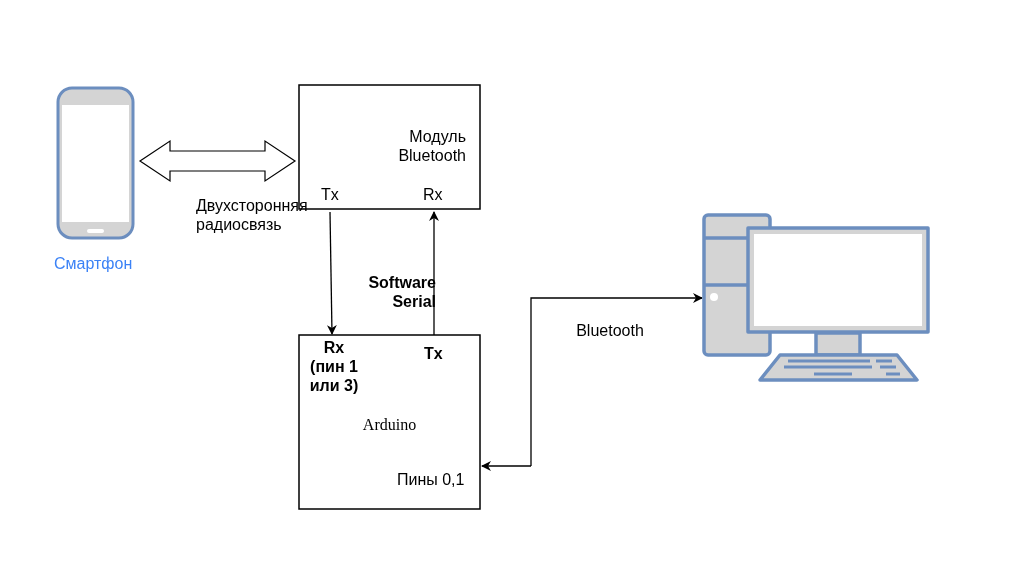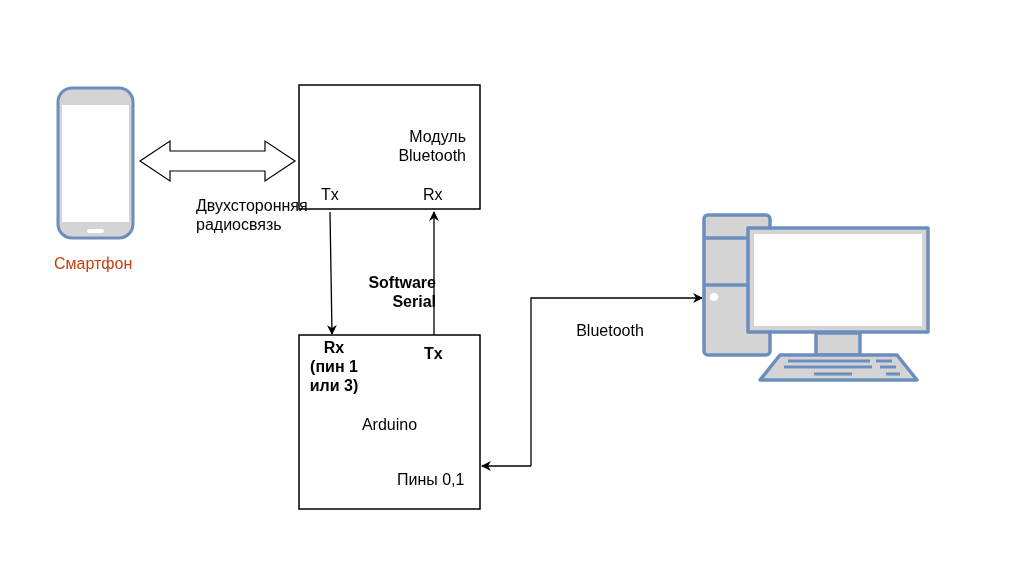--- a/index.html
+++ b/index.html
@@ -1,21 +1,21 @@
 <!DOCTYPE html>
 <html><head>
   <meta charset="utf-8">
   <style>
     html, body { margin: 0; padding: 0; background: #ffffff; }
     body { width: 1031px; height: 564px; position: relative; overflow: hidden;
            font-family: "Liberation Sans", sans-serif; color: #000; }
     svg.canvas { position: absolute; left: 0; top: 0; }
     .lbl { position: absolute; font-size: 16px; line-height: 19px; white-space: nowrap; text-align: center; }
     .bold { font-weight: bold; }
-    .blue { color: #c2410c; }
+    .blue { color: #3b82f6; }
   </style>
 </head>
 <body>
 
 <svg class="canvas" width="1031" height="564" viewBox="0 0 1031 564">
   <defs>
     <marker id="arrowhead" markerWidth="10" markerHeight="10" refX="9" refY="5" orient="auto" markerUnits="userSpaceOnUse">
       <path d="M0,0 L10,5 L0,10 L3,5 Z" fill="#000"></path>
     </marker>
   </defs>
@@ -79,18 +79,18 @@
   <div>Software</div>
   <div>Serial</div>
 </div>
 
 <div class="lbl bold" style="left:300px; width:68px; top:338px;">
   <div>Rx</div>
   <div>(пин 1</div>
   <div>или 3)</div>
 </div>
 <div class="lbl bold" style="left:424px; top:344px;">Tx</div>
-<div class="lbl" style="left:299px; width:181px; top:415px;">Arduino</div>
+<div class="lbl" style="left:299px; width:181px; top:415px;font-family:Liberation Serif, serif;">Arduino</div>
 <div class="lbl" style="left:397px; top:470px;text-align:center;">Пины 0,1</div>
 
 <div class="lbl" style="left:540px; width:140px; top:321px;">
   <div>Bluetooth</div>
 </div>
 
 </body></html>

